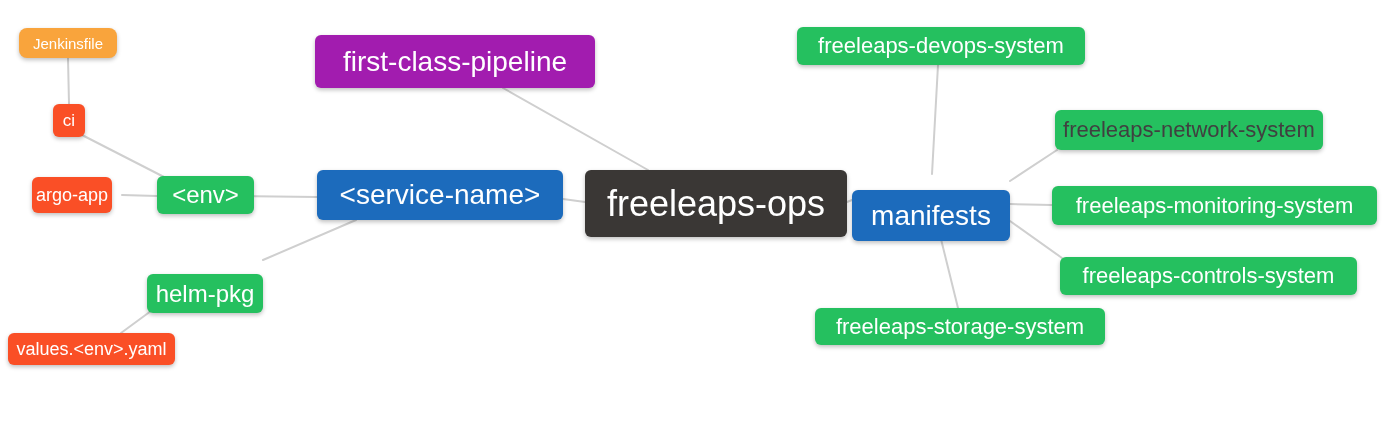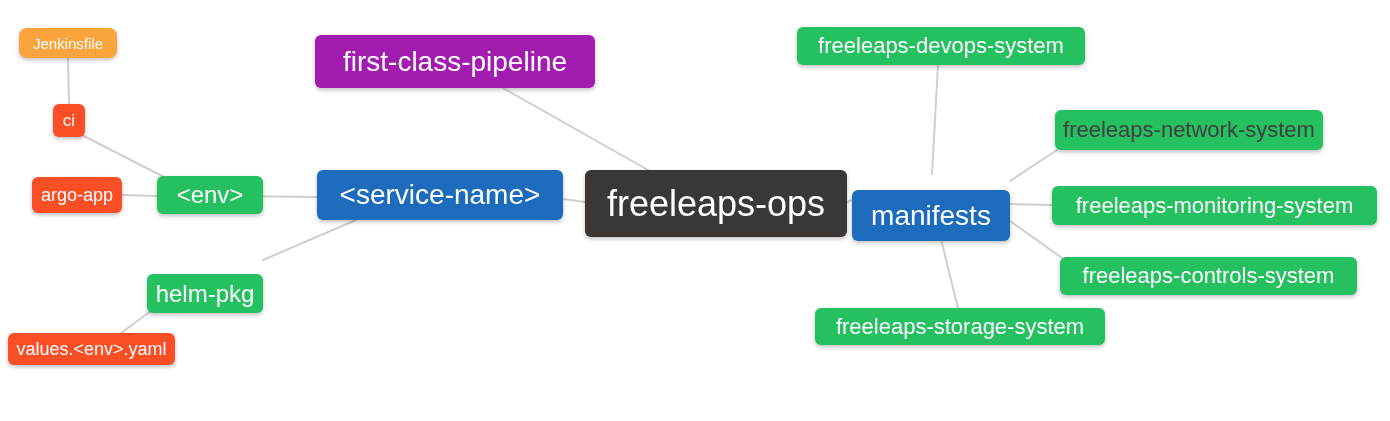--- a/index.html
+++ b/index.html
@@ -62,30 +62,30 @@
     </div>
     <div class="node" style="left: 315px; top: 35px; width: 280px; height: 53px; font-size: 28px; background: #a21caf; color: rgb(255, 255, 255);">
       <span>first-class-pipeline</span>
     </div>
     <div class="node" style="left: 317px; top: 170px; width: 246px; height: 50px; font-size: 28px; background: rgb(28, 107, 188); color: #ffffff;">
       <span>&lt;service-name&gt;</span>
     </div>
     <div class="node" style="left: 852px; top: 174px; width: 158px; height: 51px; font-size: 28px; background: rgb(28, 107, 188); color: rgb(255, 255, 255); margin-top: 16px;">
       <span>manifests</span>
     </div>
-    <div class="node" style="left: 157px; top: 176px; width: 106px; height: 38px; font-size: 24px; background: rgb(37, 192, 95); color: rgb(255, 255, 255);">
+    <div class="node" style="left: 157px; top: 176px; width: 97px; height: 38px; font-size: 24px; background: rgb(37, 192, 95); color: rgb(255, 255, 255);">
       <span>&lt;env&gt;</span>
     </div>
     <div class="node" style="left: 147px; top: 258px; width: 116px; height: 39px; font-size: 24px; background: rgb(37, 192, 95); color: rgb(255, 255, 255); margin-top: 16px;">
       <span>helm-pkg</span>
     </div>
     <div class="node" style="left: 53px; top: 104px; width: 32px; height: 33px; font-size: 17px; background: rgb(250, 79, 38); color: rgb(255, 255, 255);">
       <span>ci</span>
     </div>
-    <div class="node" style="left: 32px; top: 177px; width: 90px; height: 36px; font-size: 18px; background: rgb(250, 79, 38); color: rgb(255, 255, 255);">
+    <div class="node" style="left: 32px; top: 177px; width: 80px; height: 36px; font-size: 18px; background: rgb(250, 79, 38); color: rgb(255, 255, 255);">
       <span>argo-app</span>
     </div>
     <div class="node" style="left: 8px; top: 333px; width: 167px; height: 32px; font-size: 18px; background: rgb(250, 79, 38); color: rgb(255, 255, 255);">
       <span>values.&lt;env&gt;.yaml</span>
     </div>
     <div class="node" style="left: 19px; top: 28px; width: 98px; height: 30px; font-size: 15px; background: rgb(249, 164, 60); color: rgb(255, 255, 255); border-radius: 8px;">
       <span>Jenkinsfile</span>
     </div>
     <div class="node" style="left: 797px; top: 27px; width: 288px; height: 38px; font-size: 22px; background: rgb(37, 192, 95); color: rgb(255, 255, 255);">
       <span>freeleaps-devops-system</span>

